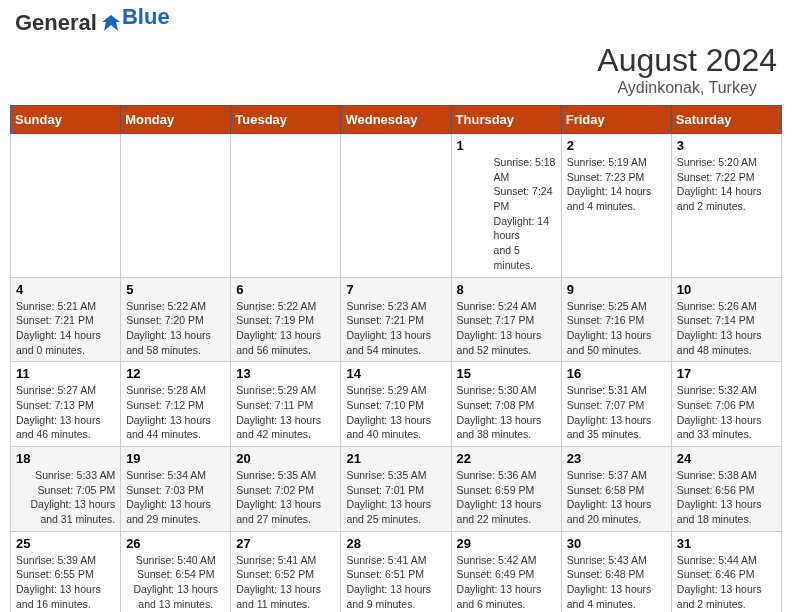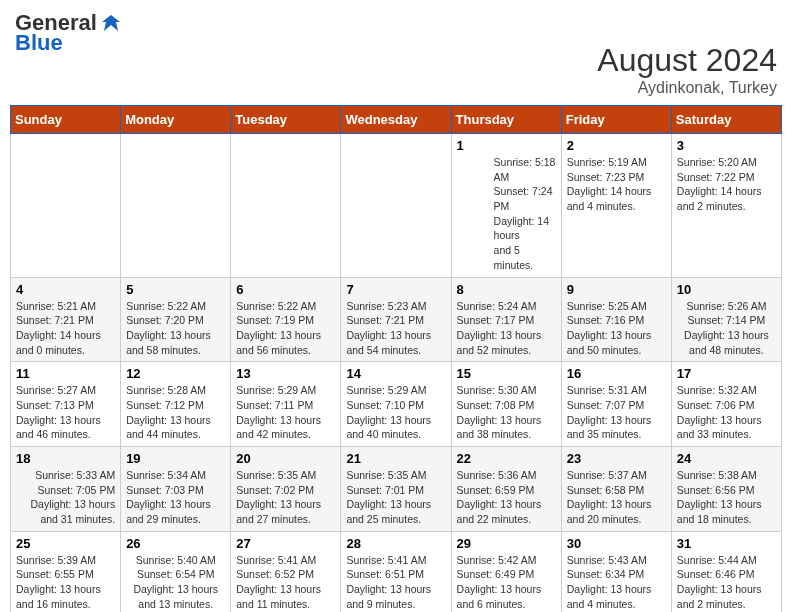--- a/index.html
+++ b/index.html
@@ -12,36 +12,37 @@
     }
     .header-area {
       display: flex;
       justify-content: space-between;
       align-items: flex-start;
       margin-bottom: 8px;
       padding: 0 5px;
     }
     .logo {
       display: flex;
-      flex-direction: column;
+      flex-direction: row;
       align-items: flex-start;
       justify-content: flex-end;
     }
     .title-area {
       text-align: right;
     }
     .month-year {
       font-size: 32px;
       color: #333;
       font-weight: normal;
       margin-top: 32px;
     }
     .location {
       font-size: 16px;
       color: #555;
+      text-align: center;
     }
     .calendar {
       width: 100%;
       border-collapse: collapse;
       font-size: 11px;
     }
     .calendar th {
       background-color: #c2410c;
       color: #fff;
       padding: 6px 4px;
@@ -177,21 +178,21 @@
         </td>
         <td>
           <div class="day-number">9</div>
           <div class="day-info" style="white-space: pre-line;">Sunrise: 5:25 AM
 Sunset: 7:16 PM
 Daylight: 13 hours
 and 50 minutes.</div>
         </td>
         <td>
           <div class="day-number">10</div>
-          <div class="day-info" style="white-space: pre-line; text-align: center;">Sunrise: 5:26 AM
+          <div class="day-info" style="white-space: pre-line;">Sunrise: 5:26 AM
 Sunset: 7:14 PM
 Daylight: 13 hours
 and 48 minutes.</div>
         </td>
       </tr>
       <tr>
         <td>
           <div class="day-number">11</div>
           <div class="day-info" style="white-space: pre-line;">Sunrise: 5:27 AM
 Sunset: 7:13 PM
@@ -324,21 +325,21 @@
         <td>
           <div class="day-number">29</div>
           <div class="day-info" style="white-space: pre-line;">Sunrise: 5:42 AM
 Sunset: 6:49 PM
 Daylight: 13 hours
 and 6 minutes.</div>
         </td>
         <td>
           <div class="day-number">30</div>
           <div class="day-info" style="white-space: pre-line;">Sunrise: 5:43 AM
-Sunset: 6:34 PM
+Sunset: 6:48 PM
 Daylight: 13 hours
 and 4 minutes.</div>
         </td>
         <td>
           <div class="day-number">31</div>
           <div class="day-info" style="white-space: pre-line;">Sunrise: 5:44 AM
 Sunset: 6:46 PM
 Daylight: 13 hours
 and 2 minutes.</div>
         </td>

